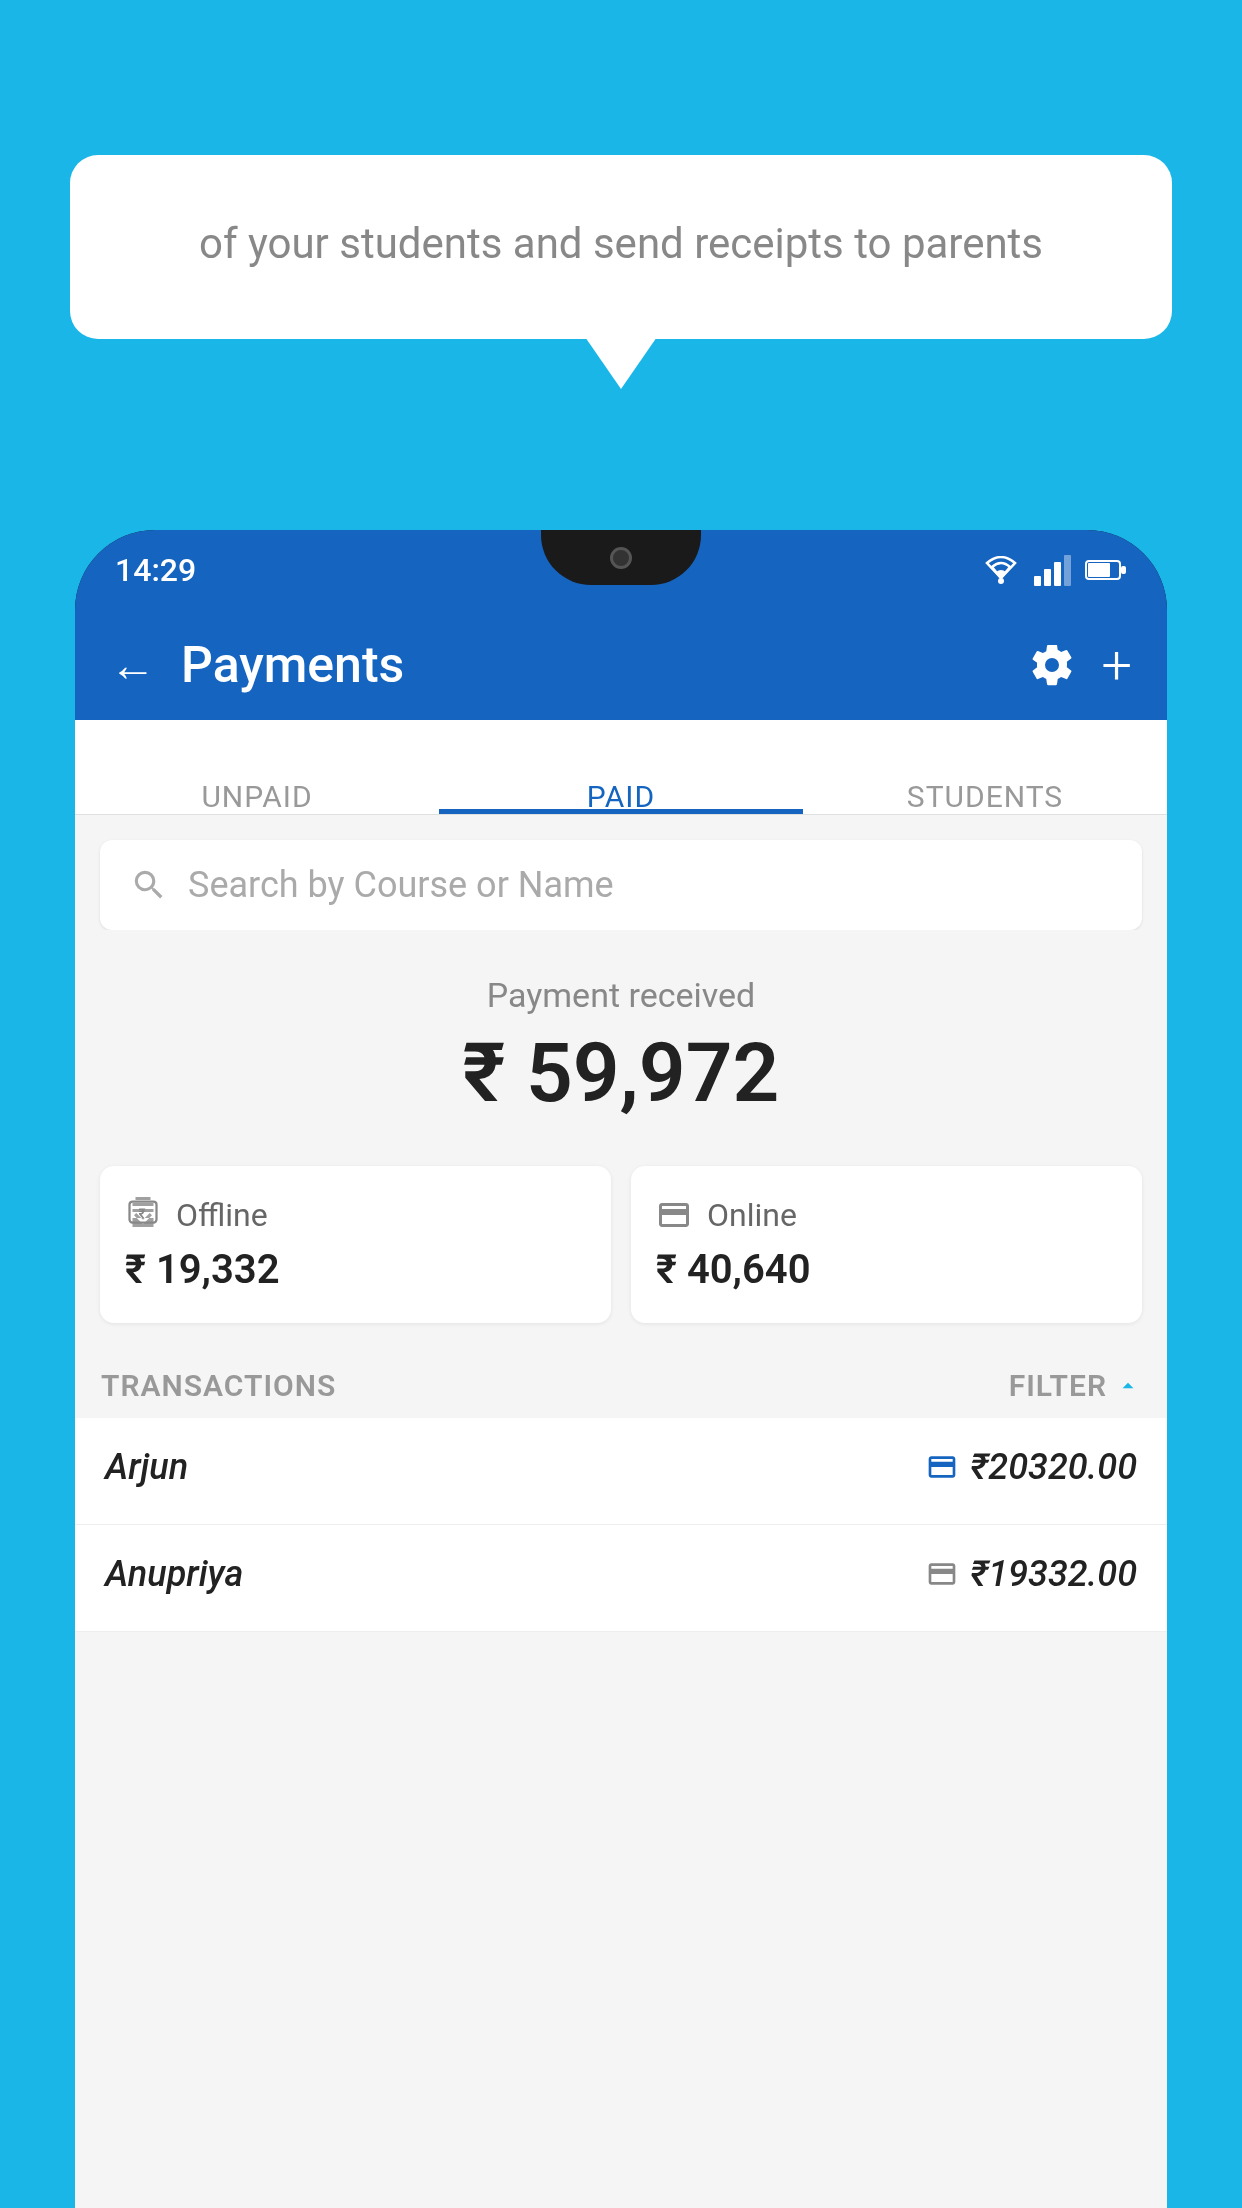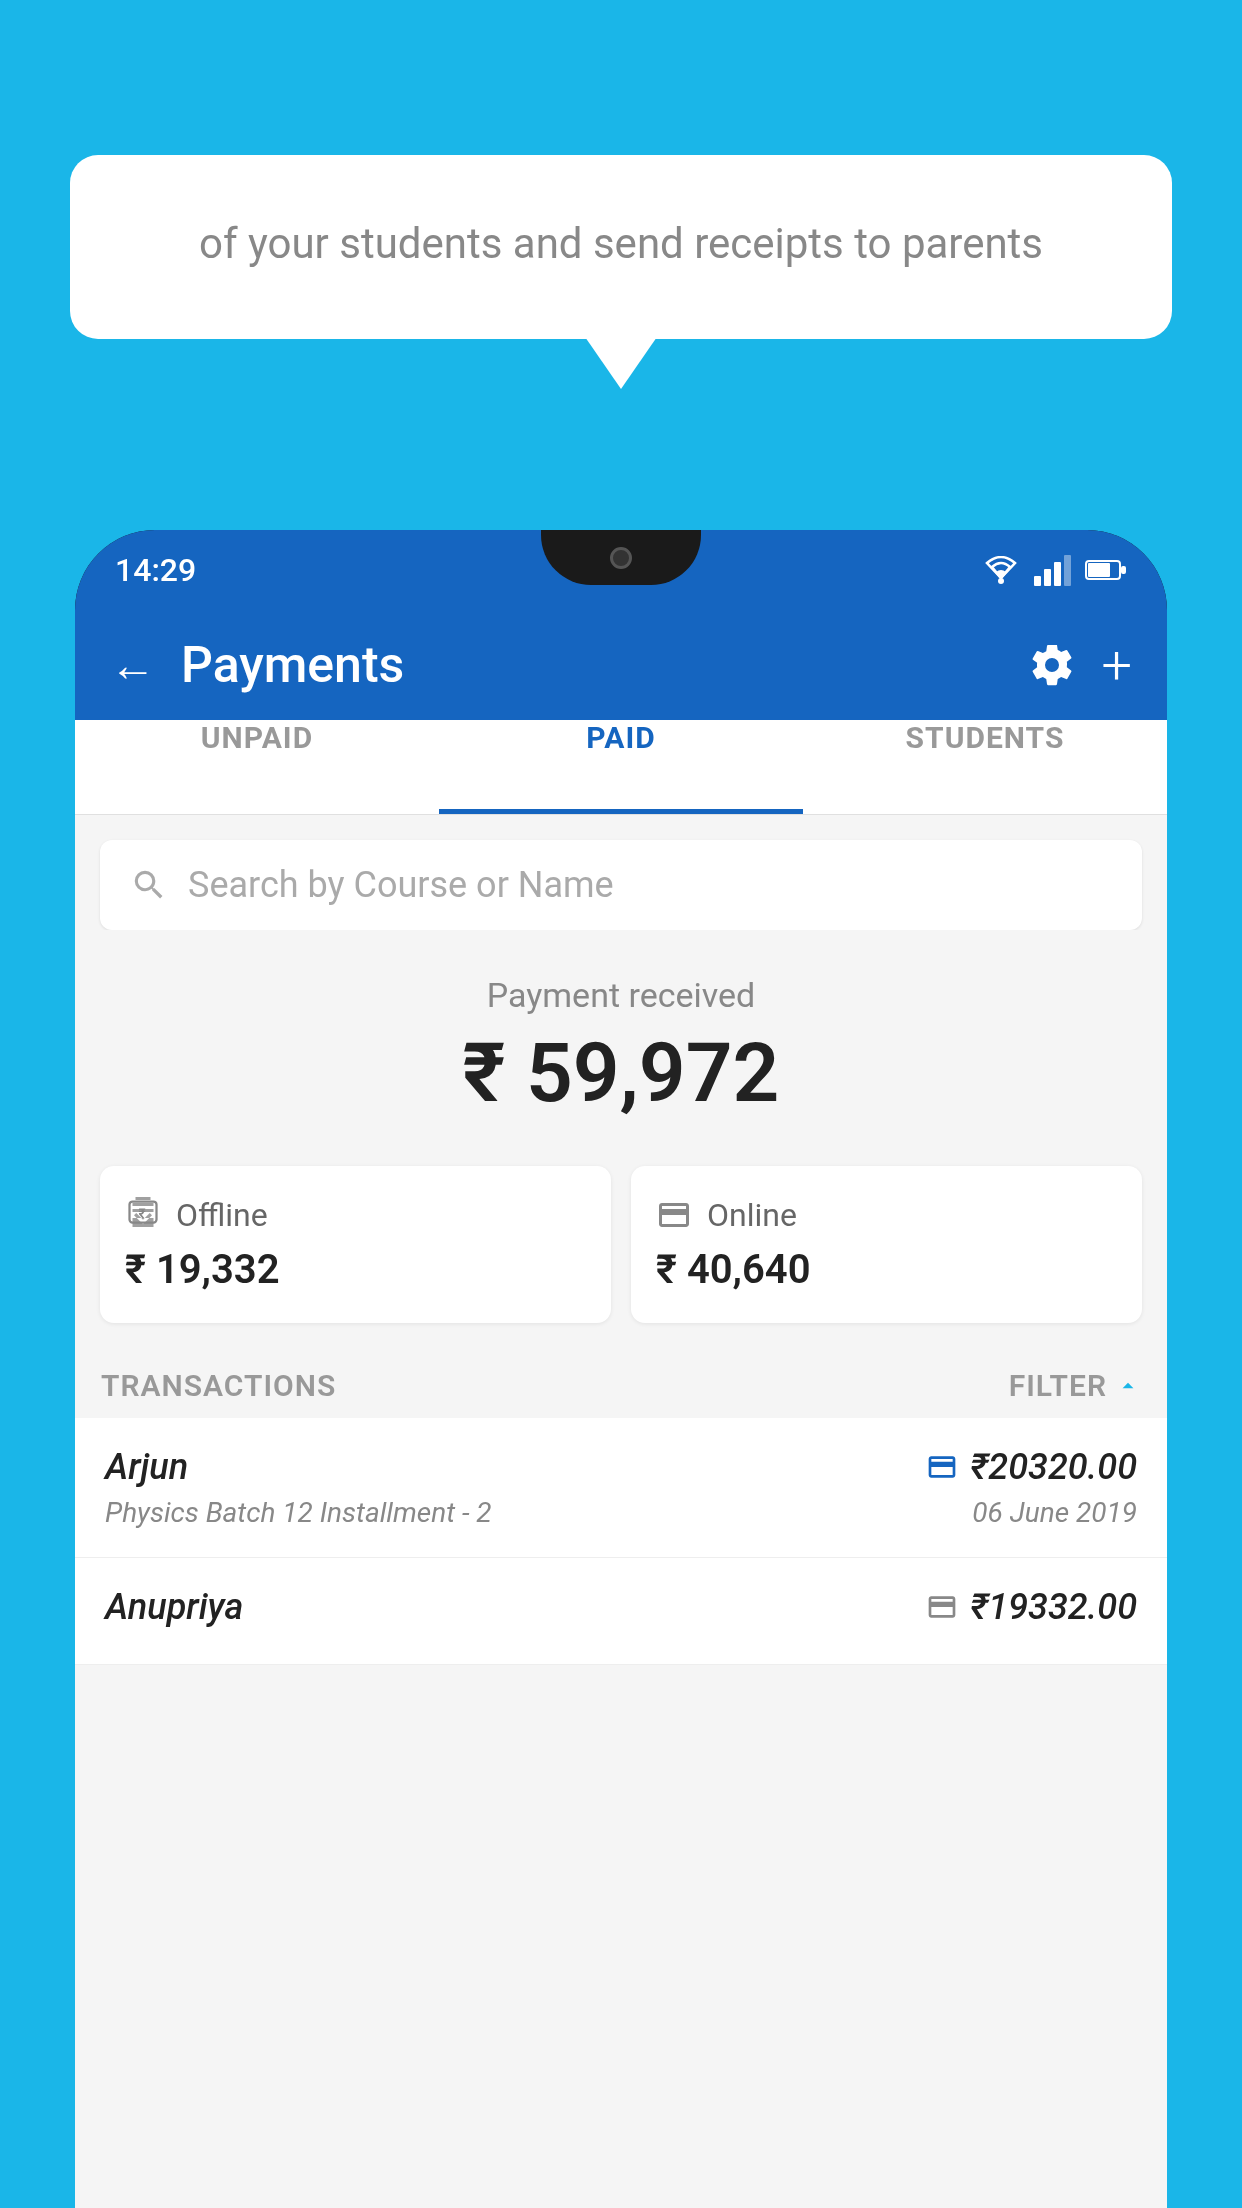--- a/index.html
+++ b/index.html
@@ -165,24 +165,24 @@
     .tabs-bar {
       background: white;
       display: flex;
       height: 95px;
       border-bottom: 1px solid #e0e0e0;
     }
 
     .tab-item {
       flex: 1;
       display: flex;
-      align-items: flex-start;
+      align-items: flex-end;
       justify-content: center;
       font-size: 30px;
-      font-weight: 700;
+      font-weight: 400;
       color: #999;
       letter-spacing: 1px;
       position: relative;
       cursor: pointer;
     }
 
     .tab-item.active {
       color: #1565c0;
     }
 
@@ -469,24 +469,20 @@
       <div class="transaction-row">
         <span class="transaction-name">Arjun</span>
         <div class="transaction-amount-row">
 
           <svg width="32" height="32" viewBox="0 0 24 24" fill="#1565c0">
             <path d="M20 4H4c-1.11 0-2 .89-2 2v12c0 1.11.89 2 2 2h16c1.11 0 2-.89 2-2V6c0-1.11-.89-2-2-2zm0 14H4v-6h16v6zm0-10H4V6h16v2z"></path>
           </svg>
           <span class="transaction-amount">₹20320.00</span>
         </div>
       </div>
-      <div class="transaction-detail">
-        <span class="transaction-course">Physics Batch 12 Installment - 2</span>
-        <span class="transaction-date">06 June 2019</span>
-      </div>
     </div>
 
     <div class="transaction-item">
       <div class="transaction-row">
         <span class="transaction-name">Anupriya</span>
         <div class="transaction-amount-row">
 
           <svg width="32" height="32" viewBox="0 0 24 24" fill="#888">
             <path d="M20 4H4c-1.11 0-2 .89-2 2v12c0 1.11.89 2 2 2h16c1.11 0 2-.89 2-2V6c0-1.11-.89-2-2-2zm0 14H4v-6h16v6zm0-10H4V6h16v2z"></path>
           </svg>

